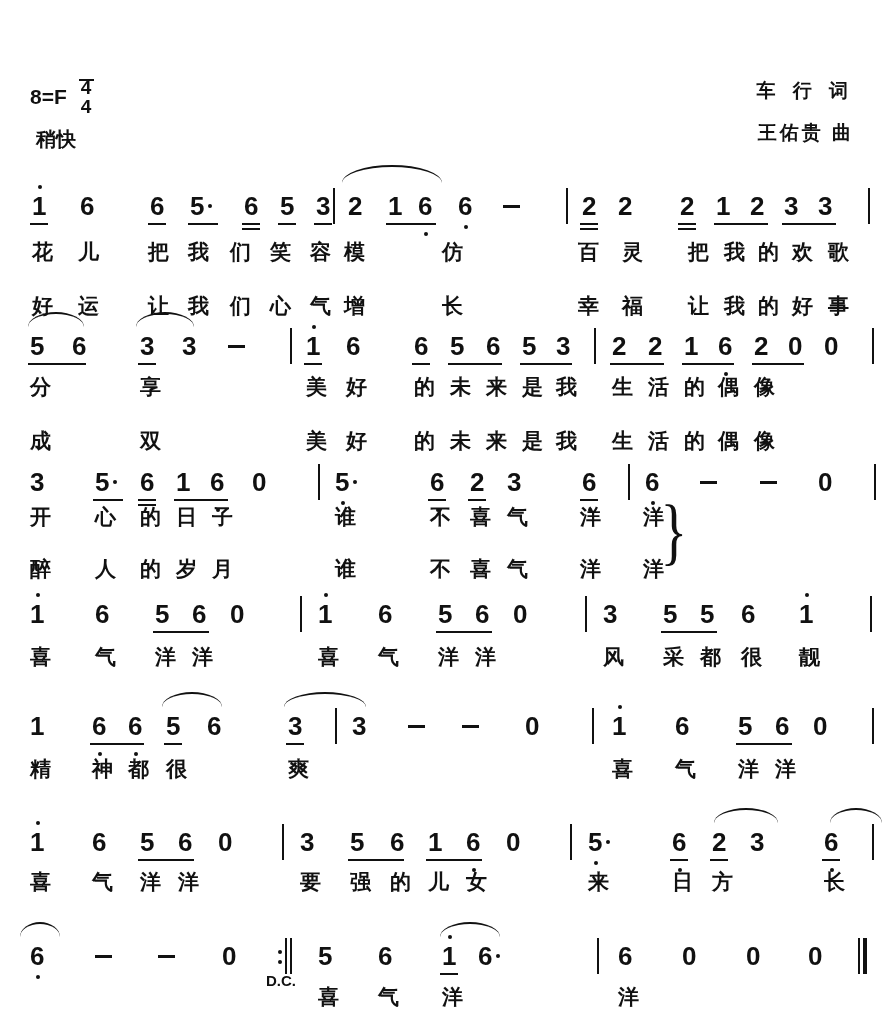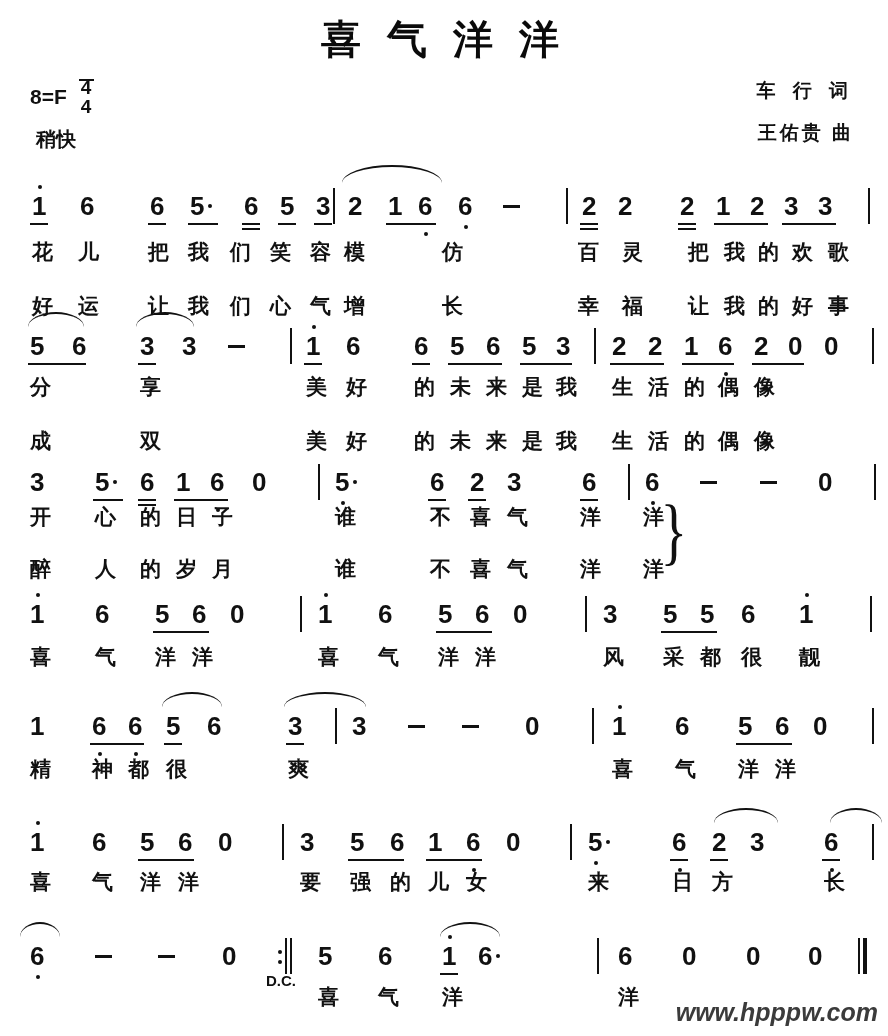--- a/index.html
+++ b/index.html
@@ -28,21 +28,20 @@
   .brace{position:absolute;font-family:"Liberation Serif","DejaVu Serif",serif;
          font-size:76px;font-weight:400;transform:scaleX(.75);line-height:1;}
   .sclabel{position:absolute;font-size:15px;font-weight:bold;}
   #watermark{position:absolute;right:10px;top:998px;font-size:25px;font-weight:bold;
              font-style:italic;color:#3b3b3b;letter-spacing:0px;}
 </style>
 </head>
 <body>
 
 <div id="page">
-  <div id="title">喜 气 洋 洋</div>
 
   <div id="keysig">
     <span>8=F</span>
     <span class="frac">
       <span class="t">4</span>
       <span class="bar"></span>
       <span class="b">4</span>
     </span>
   </div>
 
@@ -386,14 +385,13 @@
       <div class="bar" style="left: 863px; top: 938px; height: 36px; width: 4px;"></div>
       <div class="arc" style="left: 20px; top: 922px; width: 40px;"></div>
       <div class="arc" style="left: 440px; top: 922px; width: 60px;"></div>
       <div class="lyric" style="left: 318px; top: 985px;">喜</div>
       <div class="lyric" style="left: 378px; top: 985px;">气</div>
       <div class="lyric" style="left: 442px; top: 985px;">洋</div>
       <div class="lyric" style="left: 618px; top: 985px;">洋</div>
       <div class="sclabel" style="left: 266px; top: 972px;">D.C.</div>
     </div>
 
-  <div id="watermark">www.hpppw.com</div>
 </div>
 
 </body></html>

